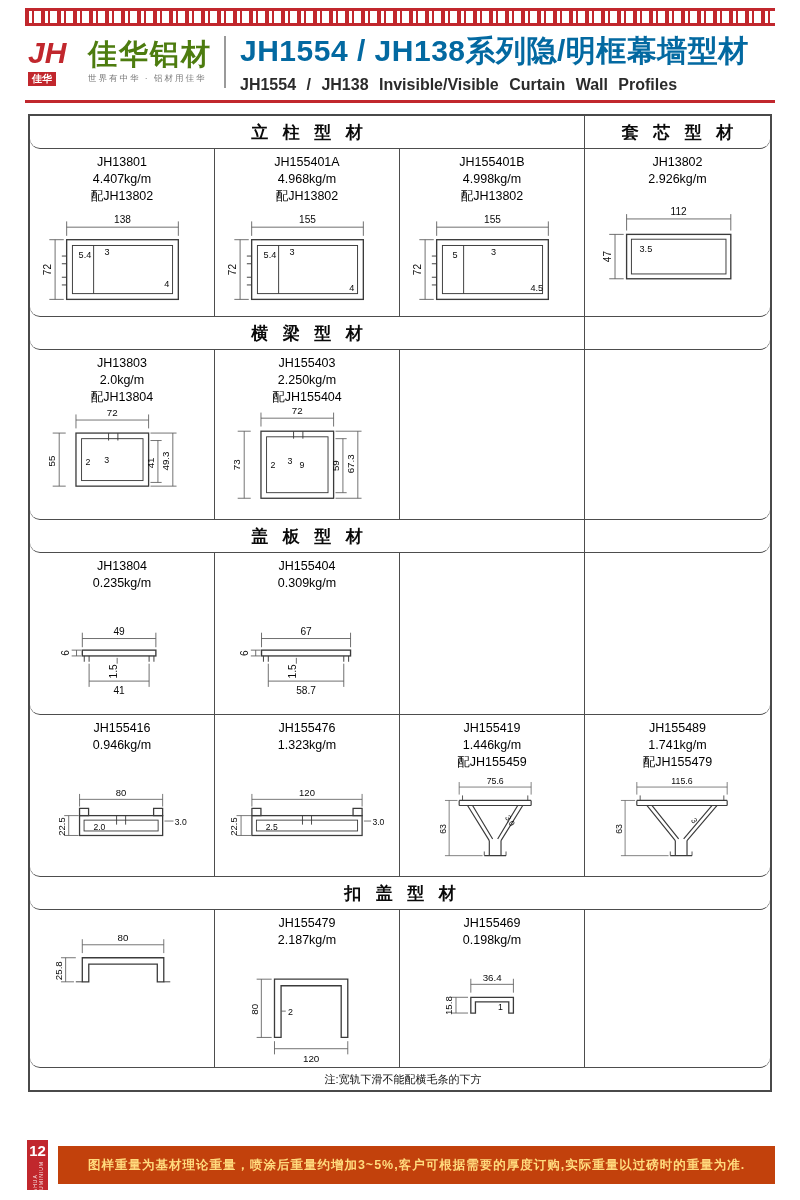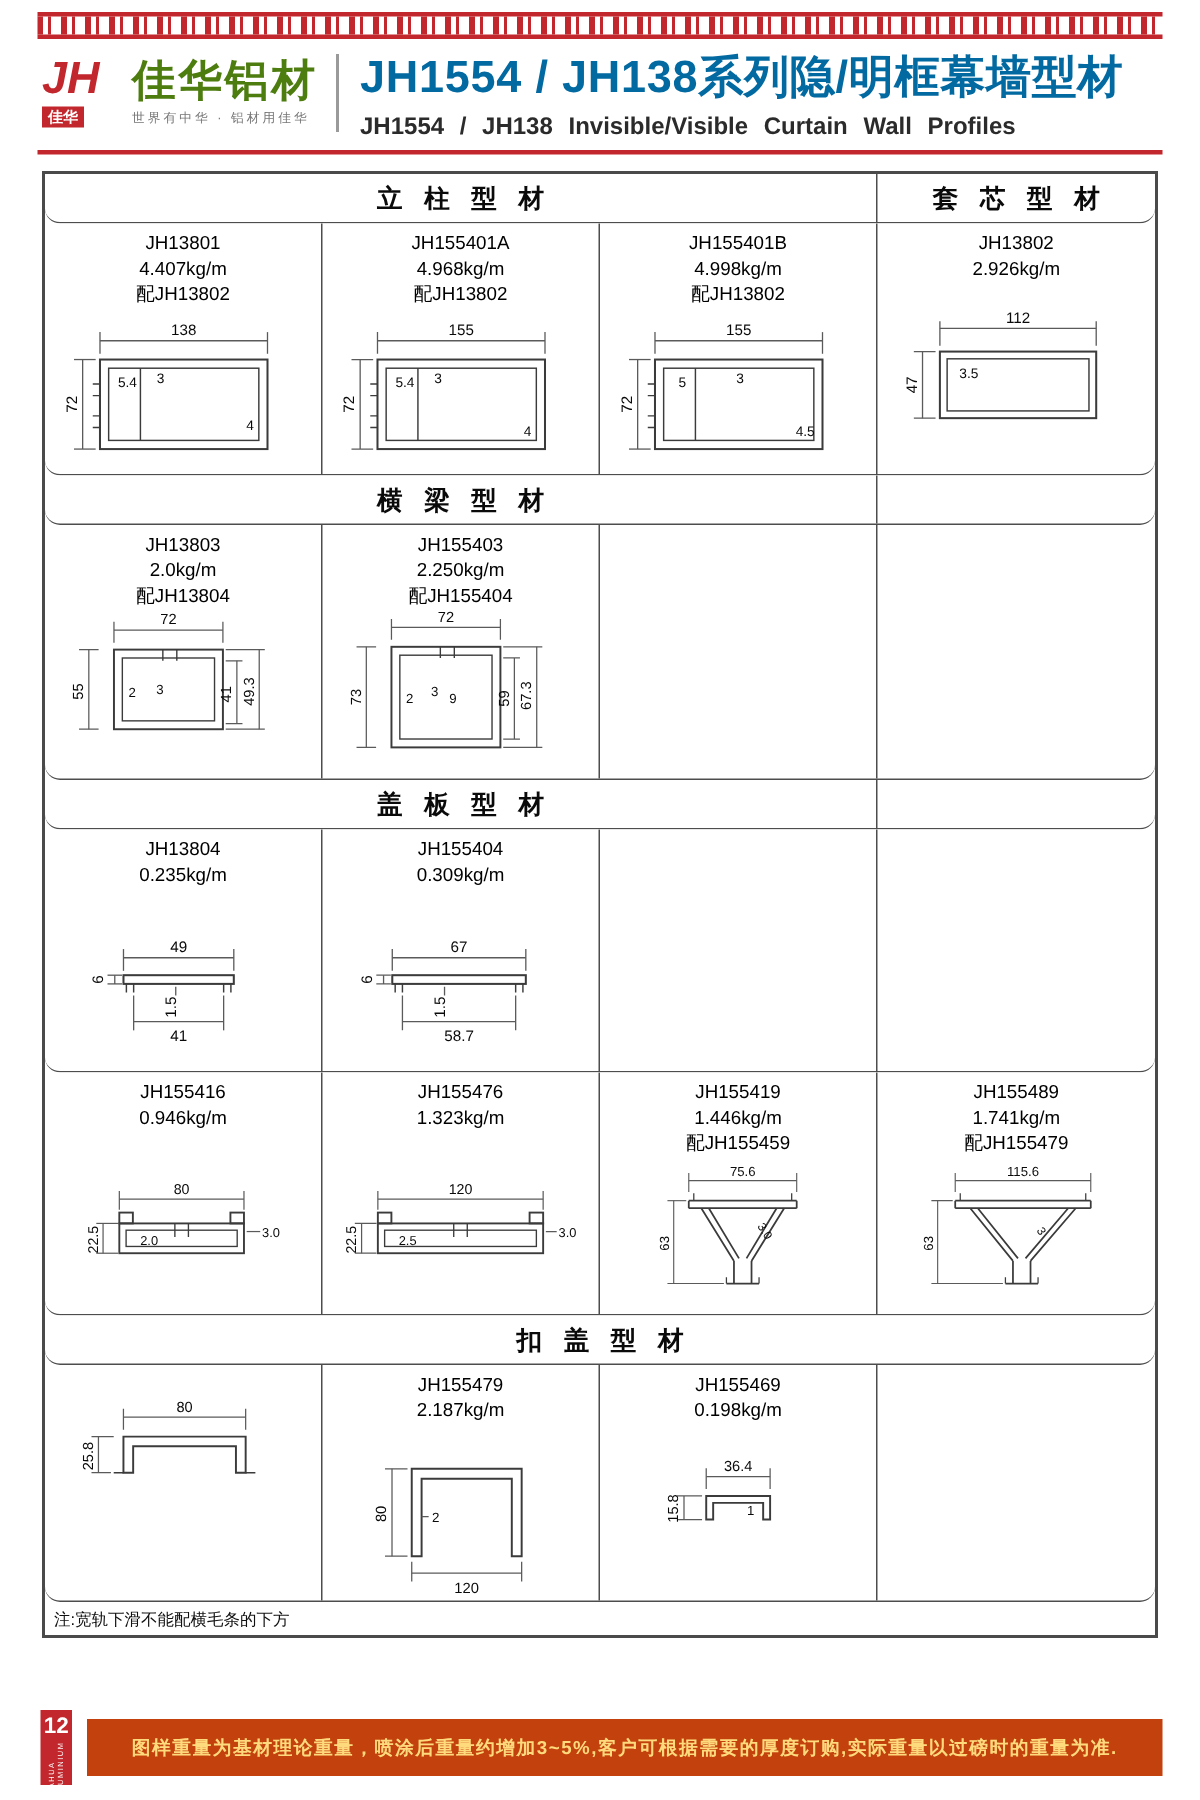--- a/index.html
+++ b/index.html
@@ -15,21 +15,21 @@
   .lt{margin-left:6px;}
   .lname{font-size:29px;font-weight:bold;color:#4d7c0f;letter-spacing:2px;line-height:1.05;}
   .lslogan{font-size:8.5px;color:#777;letter-spacing:2px;margin-top:3px;}
   .vdiv{width:2px;height:52px;background:#9a9a9a;margin:0 14px 0 12px;}
   .title{font-size:30px;font-weight:bold;color:#0369a1;letter-spacing:0.5px;}
   .subtitle{font-size:16px;font-weight:bold;color:#2b2b2b;margin-top:4px;word-spacing:6px;}
   .redline{position:absolute;top:100px;left:25px;right:25px;height:3px;background:#c1272d;}
 
   .tbl{position:absolute;top:114px;left:28px;width:744px;border:2px solid #4a4a4a;box-sizing:border-box;background:#fff;}
   .trow{display:flex;border-bottom:1px solid #4d4d4d;box-sizing:border-box;border-radius:10px;}
-  .trow:last-child{border-bottom:none;}
+  .trow:last-child{border-bottom:none;justify-content:center;}
   .h33{height:33px}.h168{height:168px}.h170{height:170px}.h162{height:162px}.h158{height:158px}.hnote{height:22px}
   .sec,.pcell{box-sizing:border-box;border-right:1px solid #4d4d4d;}
   .trow>:last-child{border-right:none;}
   .span1{width:25%}.span3{width:75%}.span4{width:100%}
   .sec{display:flex;align-items:center;justify-content:center;font-weight:bold;font-size:17px;color:#0a0a0a;}
   .sec-t{letter-spacing:0.85em;padding-left:0.85em;white-space:nowrap;}
   .pcell{width:25%;display:flex;flex-direction:column;align-items:center;padding-top:5px;}
   .ptitle{text-align:center;font-size:12.5px;line-height:1.34;color:#000;}
   .draw{display:block;margin-top:2px;}
   .draw .pf{fill:none;stroke:#3b3b3b;stroke-width:1.4;}

